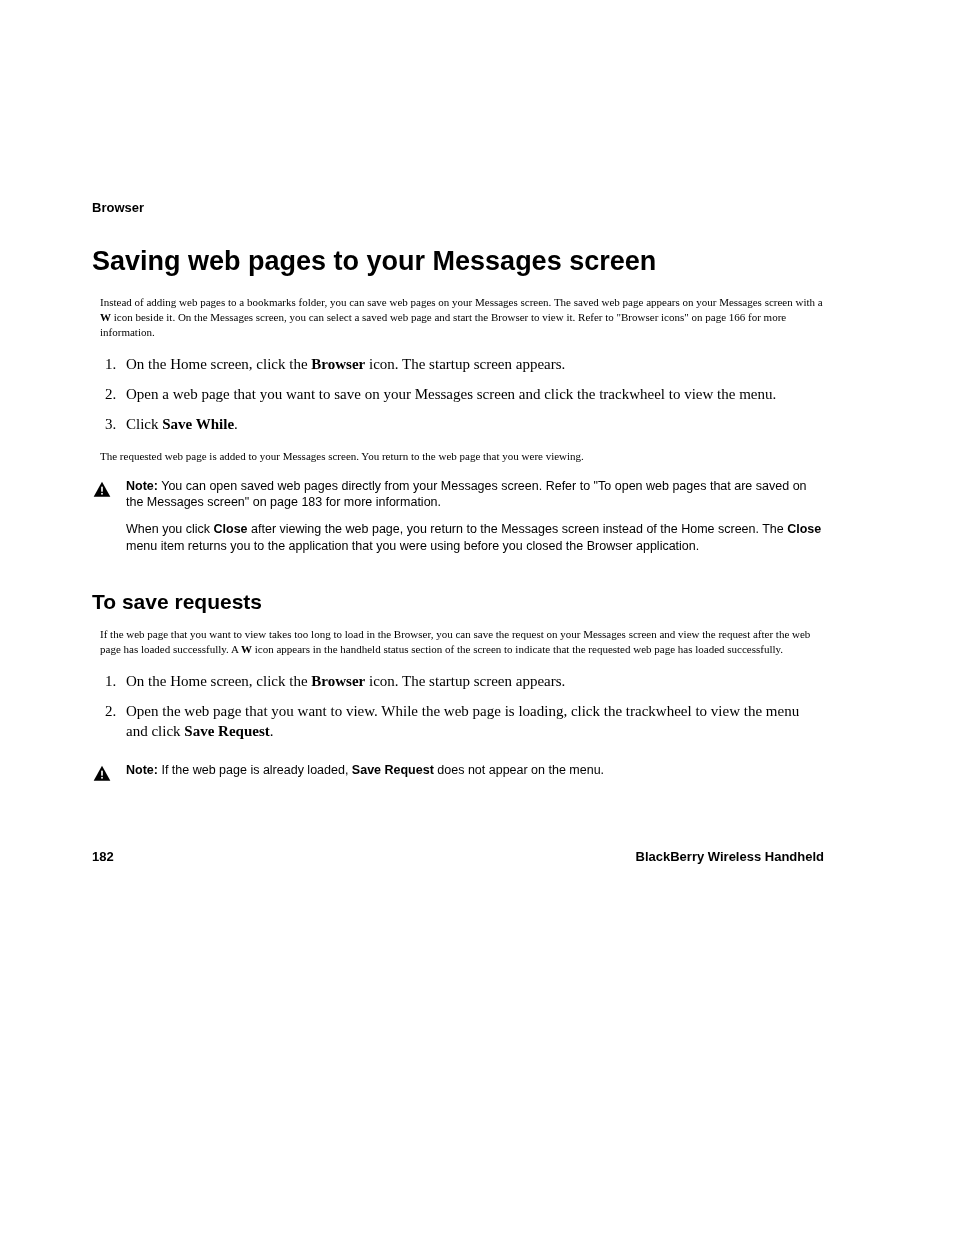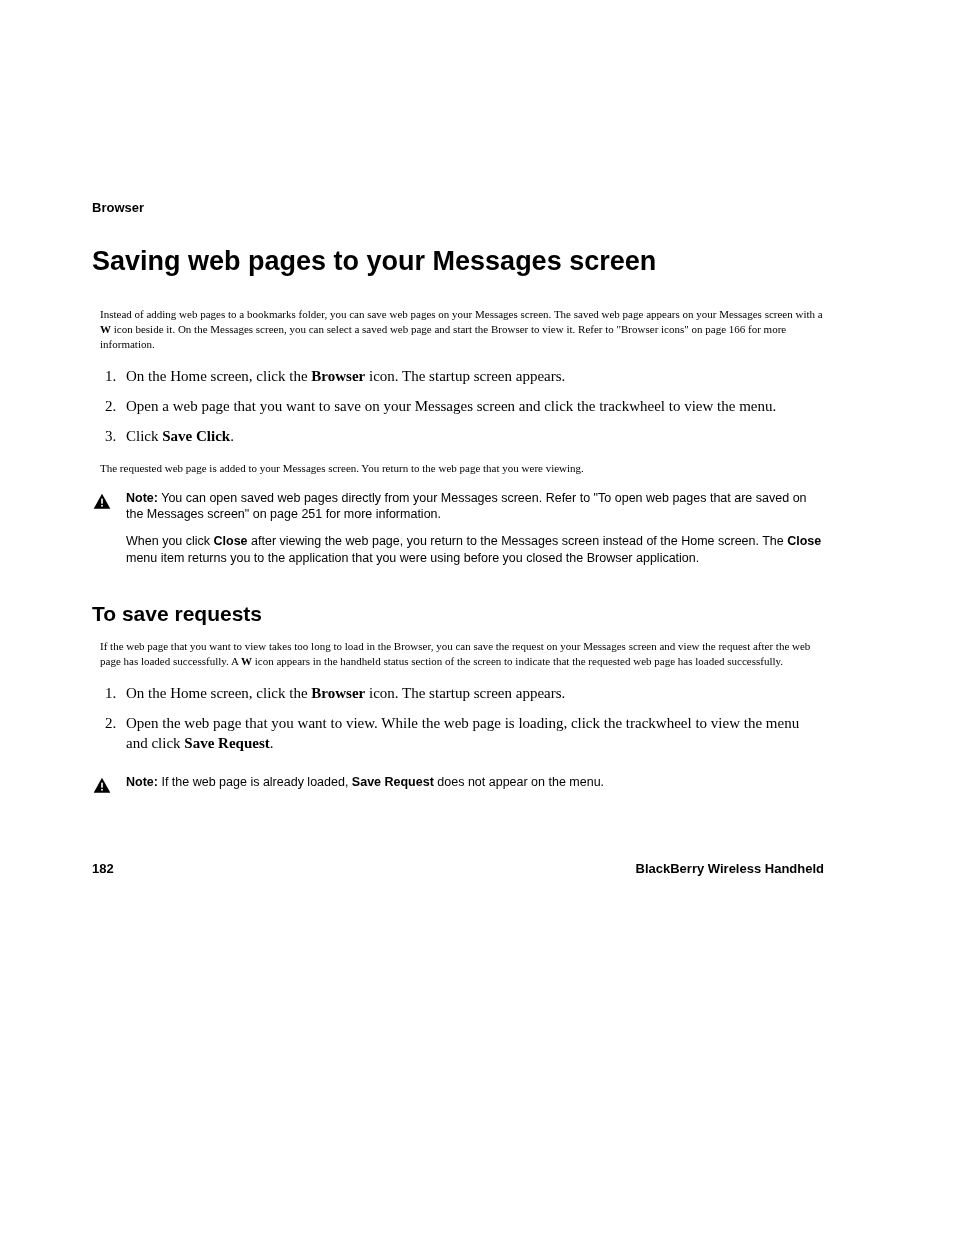--- a/index.html
+++ b/index.html
@@ -18,21 +18,21 @@
     font-family: "Segoe UI", "Helvetica Neue", Arial, sans-serif;
     font-weight: 700;
     font-size: 13px;
     margin-bottom: 30px;
   }
   h1.title {
     font-family: "Segoe UI", "Helvetica Neue", Arial, sans-serif;
     font-weight: 700;
     font-size: 27px;
     line-height: 1.2;
-    margin: 0 0 30px 0;
+    margin: 0 0 18px 0;
   }
   h2.subtitle {
     font-family: "Segoe UI", "Helvetica Neue", Arial, sans-serif;
     font-weight: 700;
     font-size: 21px;
     line-height: 1.25;
     margin: 24px 0 12px 0;
   }
   p.body {
     font-size: 11px;
@@ -91,37 +91,37 @@
     <span>Instead of adding web pages to a bookmarks folder, you can save web pages on your Messages screen. The saved web page appears on your Messages screen with a </span><span class="bold">W</span><span> icon beside it. On the Messages screen, you can select a saved web page and start the Browser to view it. Refer to "Browser icons" on page 166 for more information.</span>
   </p>
 
 
   <ol class="steps">
     <li>
       <span>On the Home screen, click the </span><span class="bold">Browser</span><span> icon. The startup screen appears.</span>
     </li>
     <li>Open a web page that you want to save on your Messages screen and click the trackwheel to view the menu.</li>
     <li>
-      <span>Click </span><span class="bold">Save Click</span><span>.</span>
+      <span>Click </span><span class="bold">Save While</span><span>.</span>
     </li>
   </ol>
 
   <p class="body">The requested web page is added to your Messages screen. You return to the web page that you were viewing.</p>
 
   <div class="note-block">
     <div class="note-icon">
       <svg viewBox="0 0 24 24" width="20" height="20">
           <path d="M12 2 L22 20 L2 20 Z" fill="#000"></path>
           <rect x="11" y="8" width="2" height="6" fill="#fff"></rect>
           <rect x="11" y="15.5" width="2" height="2" fill="#fff"></rect>
         </svg>
     </div>
     <div class="note-text">
       <p>
-        <span class="lbl">Note:</span><span> You can open saved web pages directly from your Messages screen. Refer to "To open web pages that are saved on the Messages screen" on page 251 for more information.</span>
+        <span class="lbl">Note:</span><span> You can open saved web pages directly from your Messages screen. Refer to "To open web pages that are saved on the Messages screen" on page 183 for more information.</span>
       </p>
       <p>
         <span>When you click </span><span class="lbl">Close</span><span> after viewing the web page, you return to the Messages screen instead of the Home screen. The </span><span class="lbl">Close</span><span> menu item returns you to the application that you were using before you closed the Browser application.</span>
       </p>
     </div>
   </div>
 
   <h2 class="subtitle">To save requests</h2>
 
   <p class="body">

